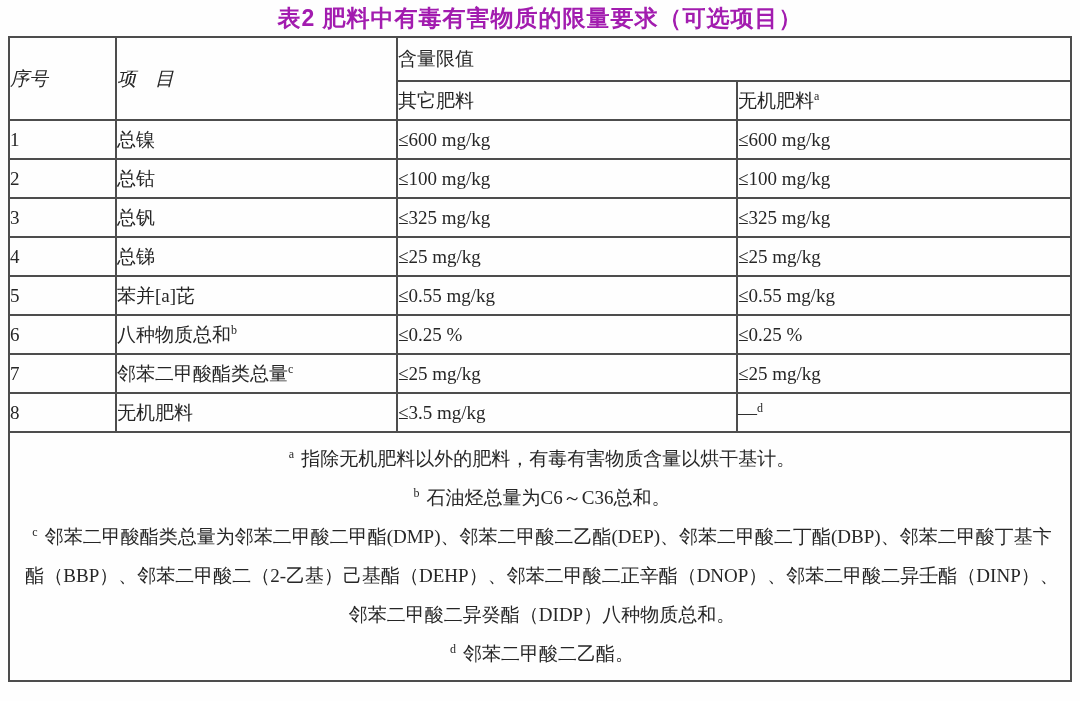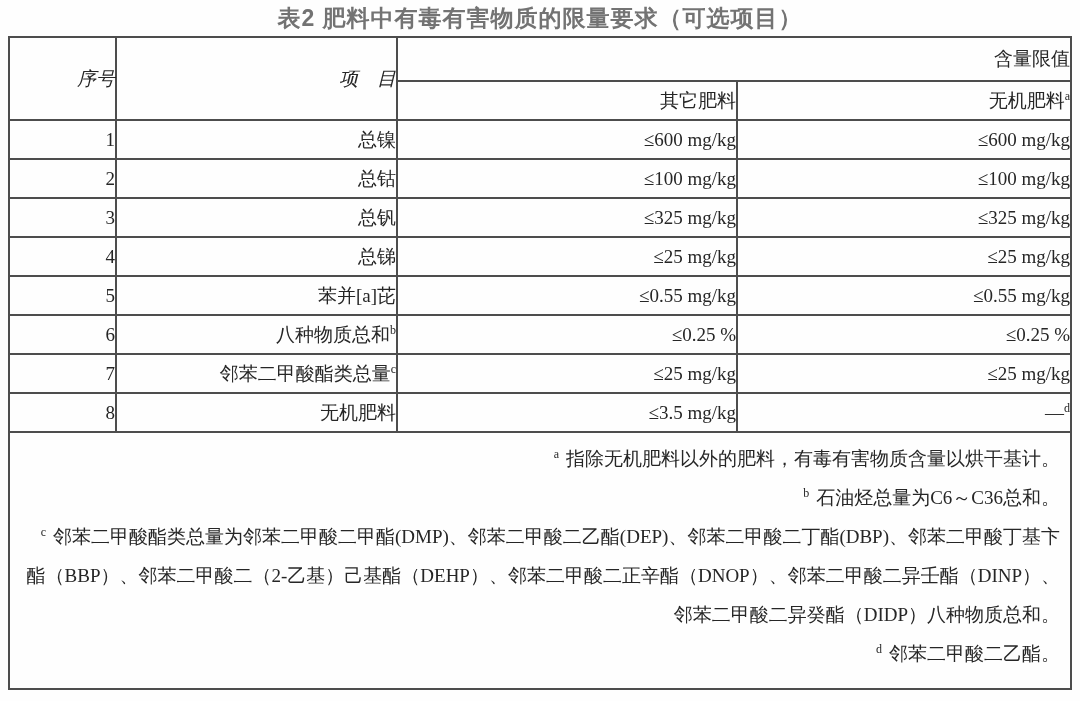--- a/index.html
+++ b/index.html
@@ -19,53 +19,53 @@
   .doc-title {
     position: absolute;
     top: 3px;
     left: 0;
     width: 1080px;
     text-align: center;
     font-family: "Liberation Sans", "DejaVu Sans", sans-serif;
     font-weight: bold;
     font-size: 23px;
     letter-spacing: 1px;
-    color: #737373;
+    color: #a21caf;
   }
   table.limits {
     position: absolute;
     left: 8px;
     top: 36px;
     width: 1062px;
     border-collapse: collapse;
     table-layout: fixed;
   }
   .limits th, .limits td {
     border: 2px solid #4d4d4d;
-    text-align: right;
+    text-align: left;
     vertical-align: middle;
     font-weight: normal;
     font-size: 19px;
     padding: 0;
     color: #262626;
   }
   .limits thead tr.h1 th { height: 42px; }
   .limits thead tr.h2 th { height: 37px; }
   .limits tbody tr { height: 39px; }
   .limits th[rowspan] { height: auto; font-style: italic; }
   sup {
     font-size: 12px;
     line-height: 0;
     vertical-align: super;
   }
   .limits tfoot td {
     height: 241px;
-    text-align: right;
+    text-align: center;
     vertical-align: top;
-    padding: 6px 10px 8px 14px;
+    padding: 6px 10px 0 14px;
   }
   .footnote {
     font-size: 19px;
     line-height: 39px;
     color: #262626;
   }
   .footnote .marker {
     font-size: 12px;
     vertical-align: super;
     margin-right: 7px;

